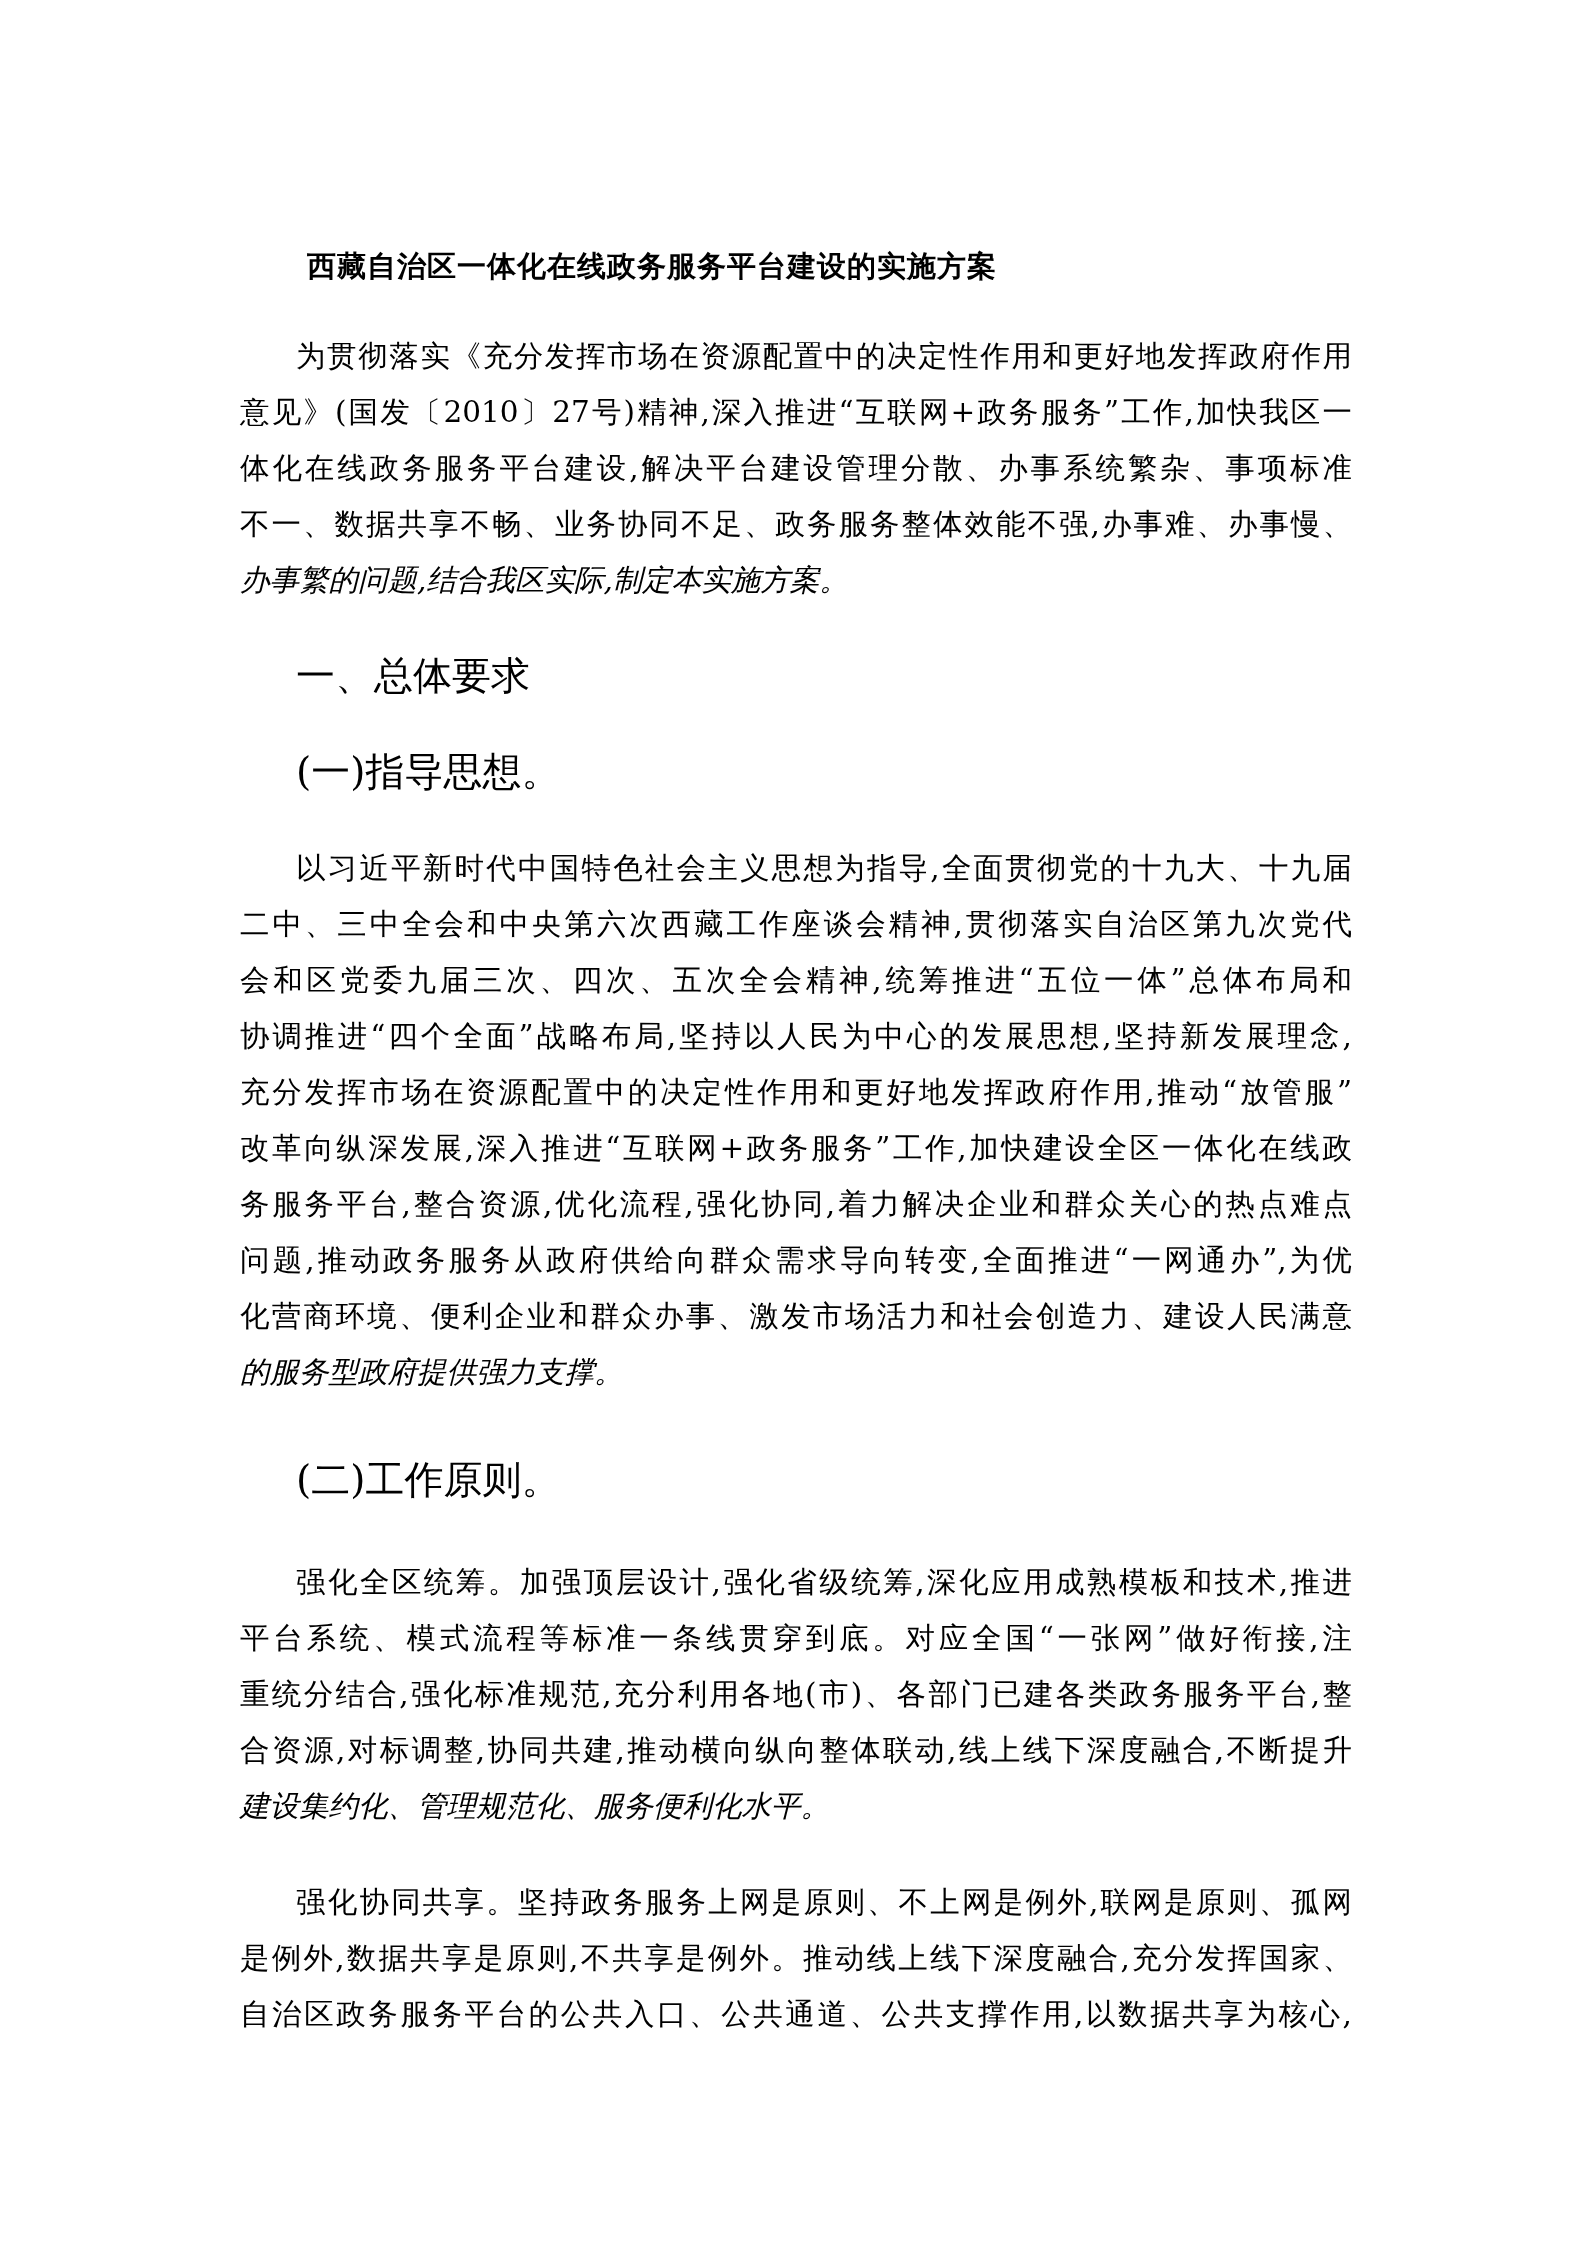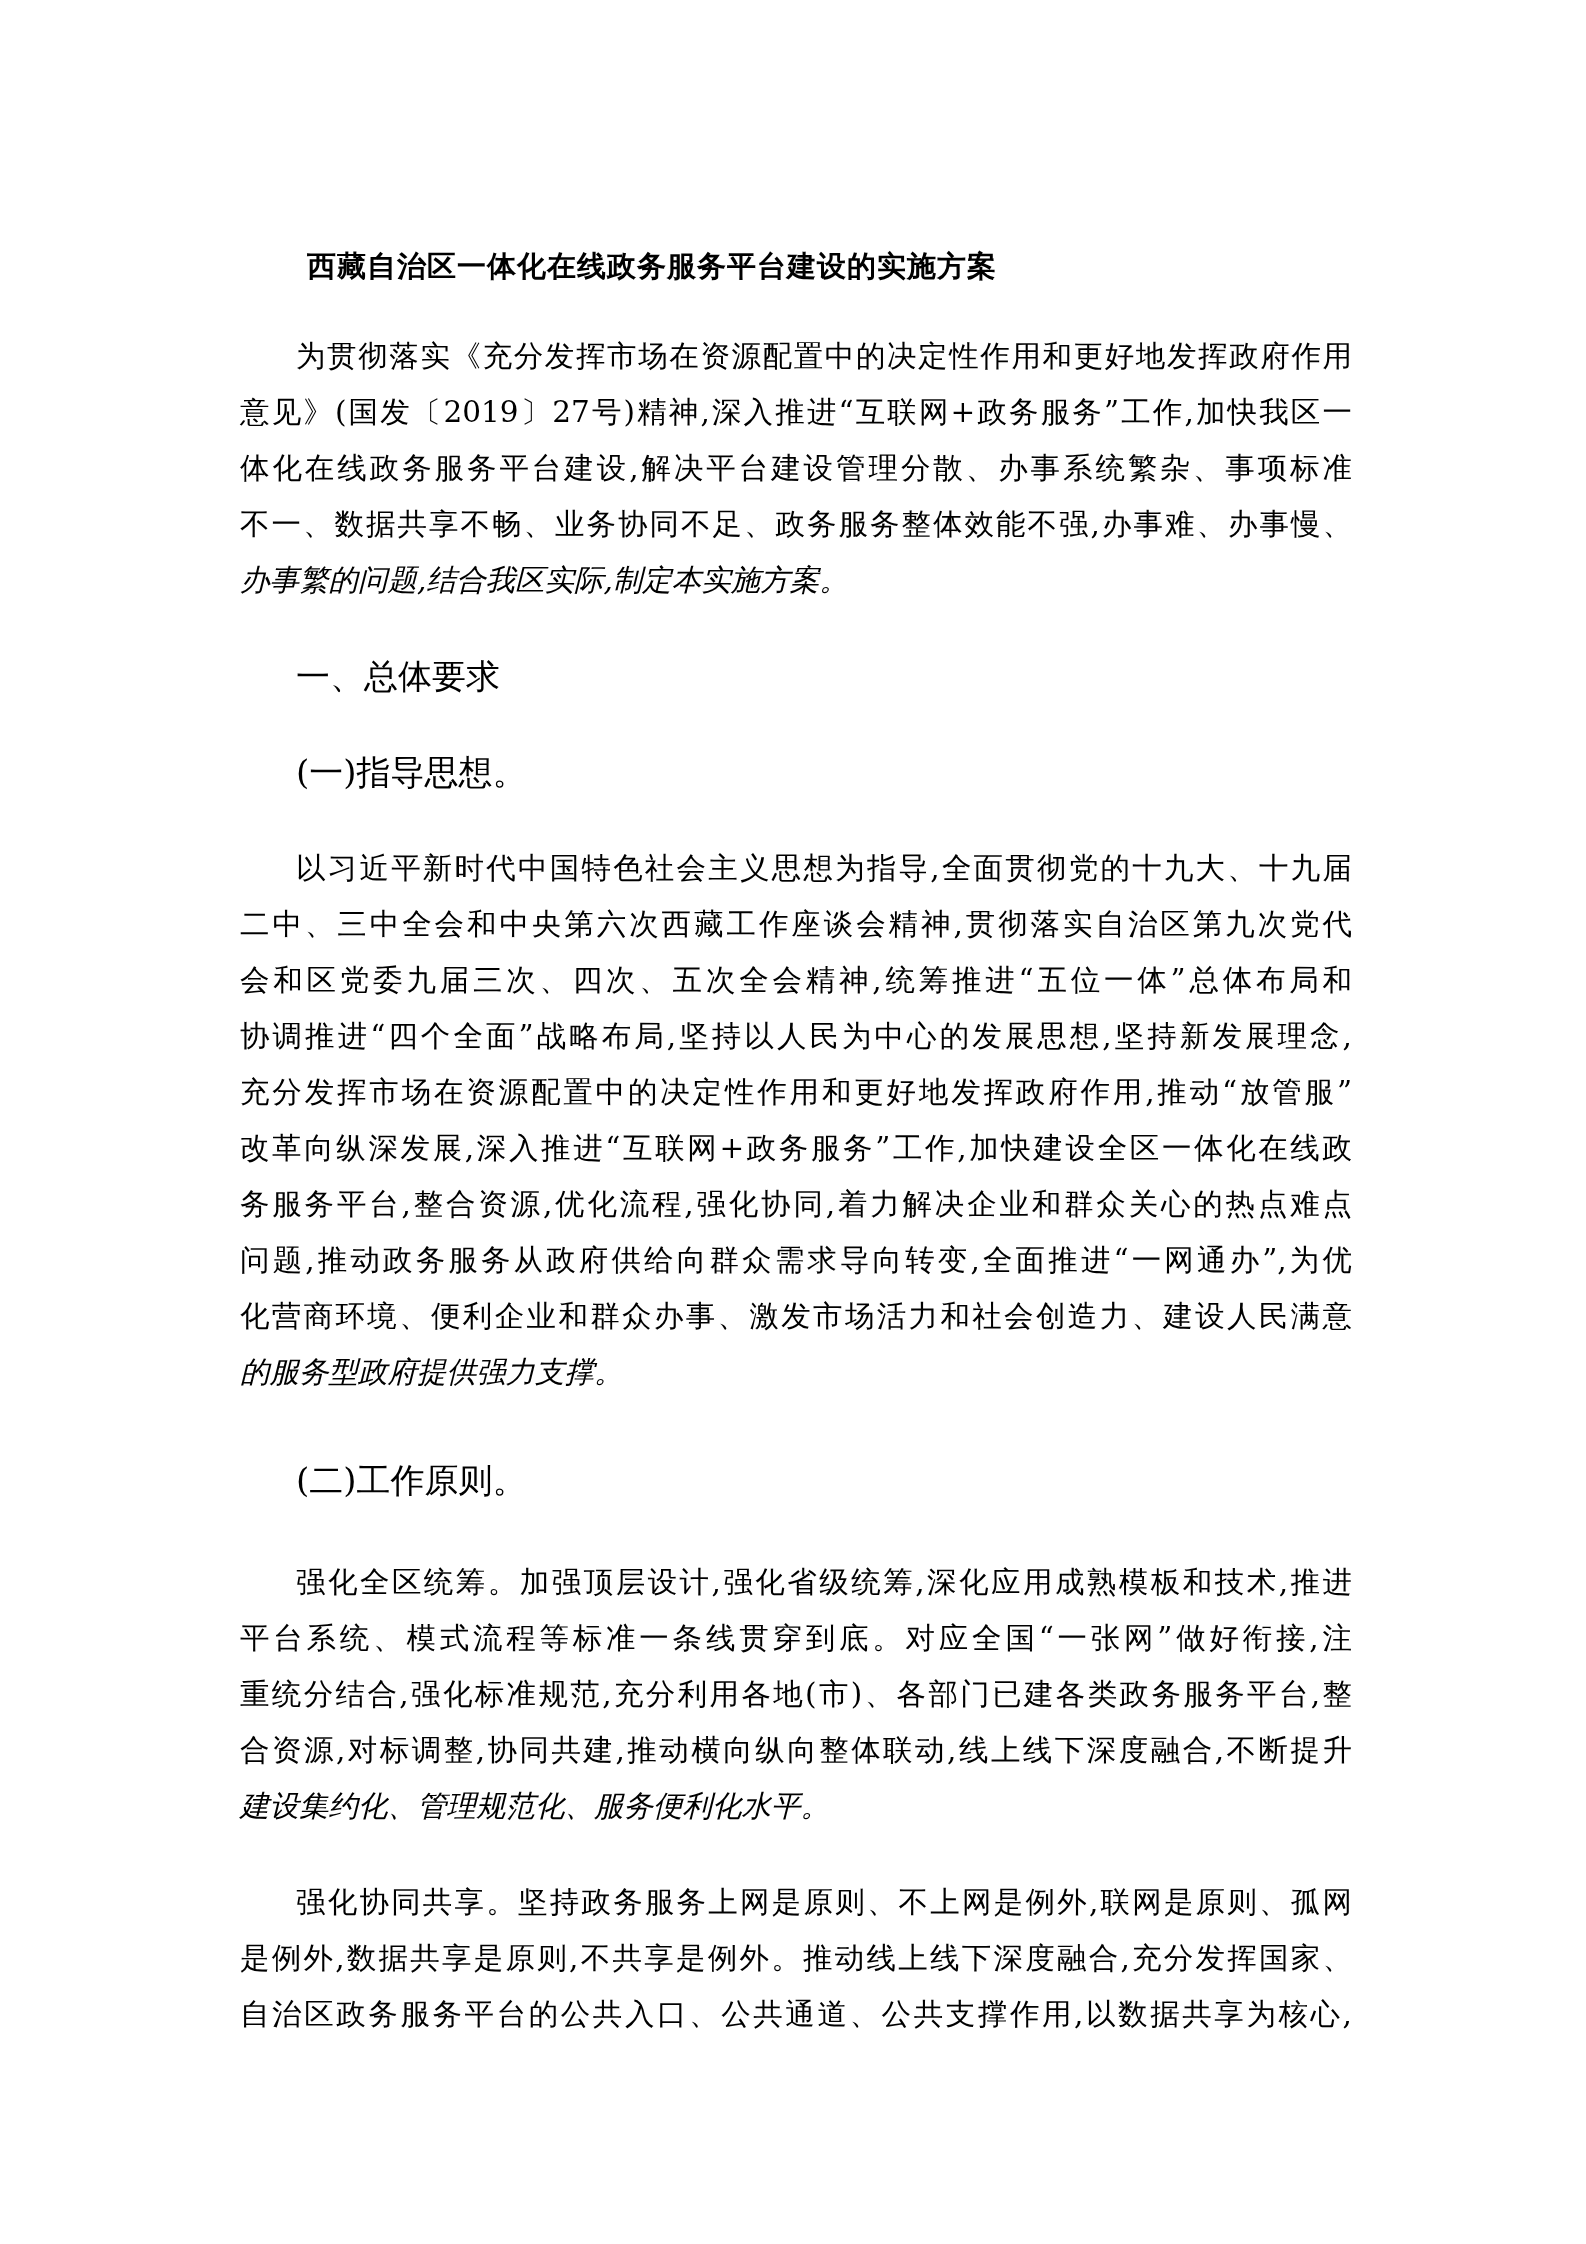--- a/index.html
+++ b/index.html
@@ -6,31 +6,31 @@
   body { width: 1586px; height: 2244px; position: relative; overflow: hidden;
          font-family: "DejaVu Serif", "Liberation Serif", serif; color: #000; }
   .page { position: absolute; left: 0; top: 0; width: 1586px; height: 2244px; background: #fff; }
   .title { position: absolute; top: 246px; left: 0; width: 1304px; text-align: center;
            font-family: "DejaVu Sans", "Liberation Sans", sans-serif; font-weight: bold;
            font-size: 29px; letter-spacing: 1px; line-height: 40px; }
   .line { position: absolute; left: 240px; width: 1112px; font-size: 29.5px; line-height: 40px;
           white-space: nowrap; text-align: justify; text-align-last: justify; }
   .line.last { text-align-last: left; font-style: italic; }
   .line.indent { left: 296px; width: 1056px; }
-  .heading { position: absolute; left: 296px; font-size: 34px; line-height: 40px; white-space: nowrap; }
+  .heading { position: absolute; left: 296px; font-size: 39px; line-height: 40px; white-space: nowrap; }
 </style>
 </head>
 <body>
 
 <div class="page">
 
   <div class="title">西藏自治区一体化在线政务服务平台建设的实施方案</div>
 
   <div class="line indent" style="top:336px">为贯彻落实《充分发挥市场在资源配置中的决定性作用和更好地发挥政府作用</div>
-  <div class="line" style="top:392px">意见》(国发〔2019〕27号)精神,深入推进“互联网+政务服务”工作,加快我区一</div>
+  <div class="line" style="top:392px">意见》(国发〔2010〕27号)精神,深入推进“互联网+政务服务”工作,加快我区一</div>
   <div class="line" style="top:448px">体化在线政务服务平台建设,解决平台建设管理分散、办事系统繁杂、事项标准</div>
   <div class="line" style="top:504px">不一、数据共享不畅、业务协同不足、政务服务整体效能不强,办事难、办事慢、</div>
   <div class="line last" style="top:560px">办事繁的问题,结合我区实际,制定本实施方案。</div>
 
   <div class="heading" style="top:656px">一、总体要求</div>
 
   <div class="heading" style="top:752px">(一)指导思想。</div>
 
   <div class="line indent" style="top:848px">以习近平新时代中国特色社会主义思想为指导,全面贯彻党的十九大、十九届</div>
   <div class="line" style="top:904px">二中、三中全会和中央第六次西藏工作座谈会精神,贯彻落实自治区第九次党代</div>

